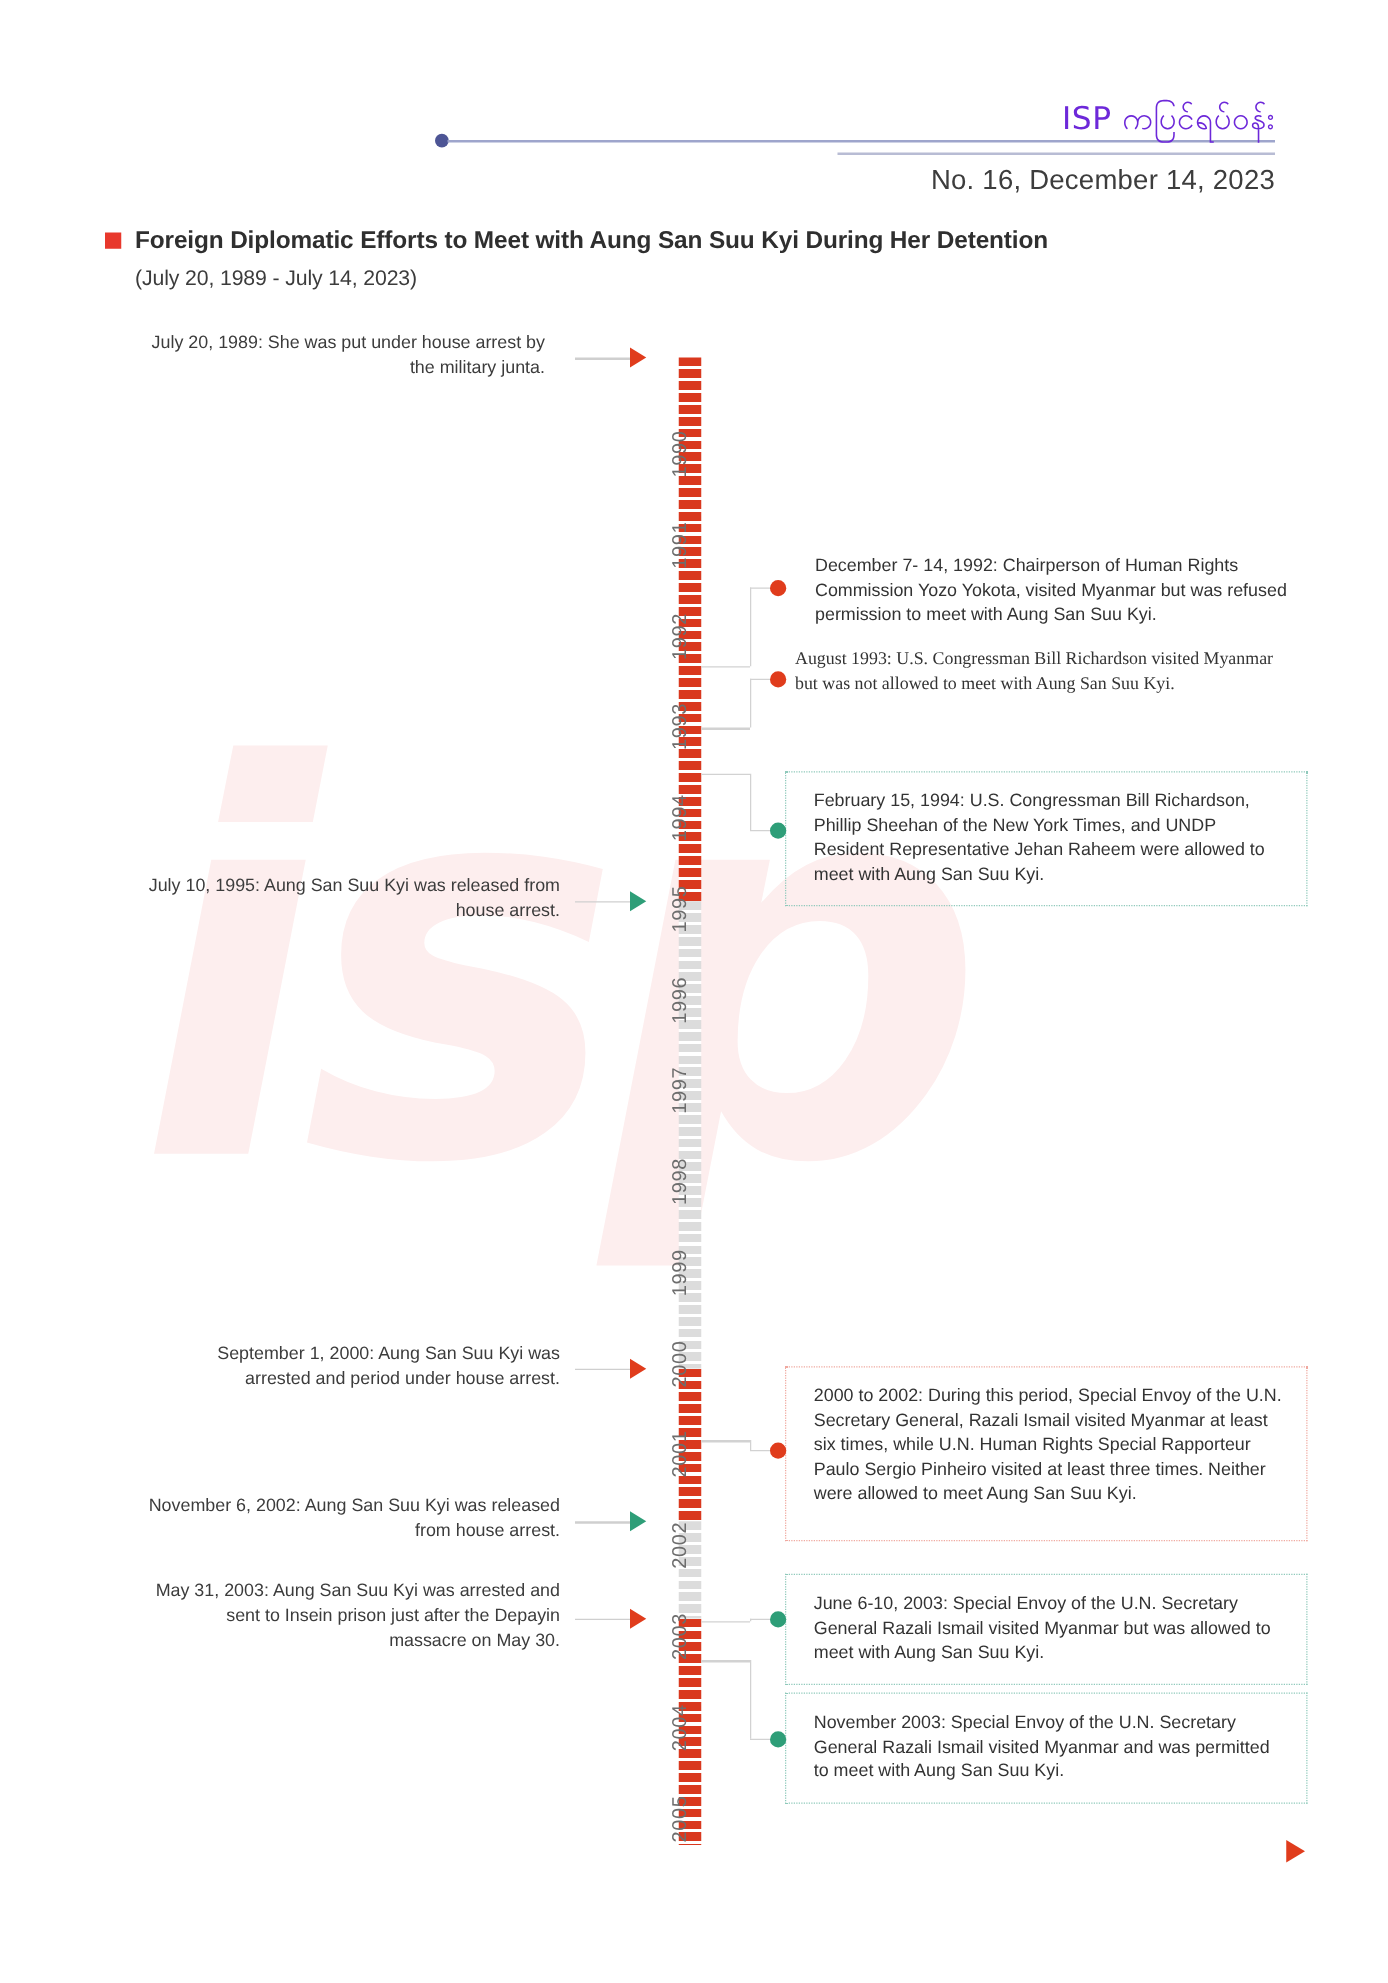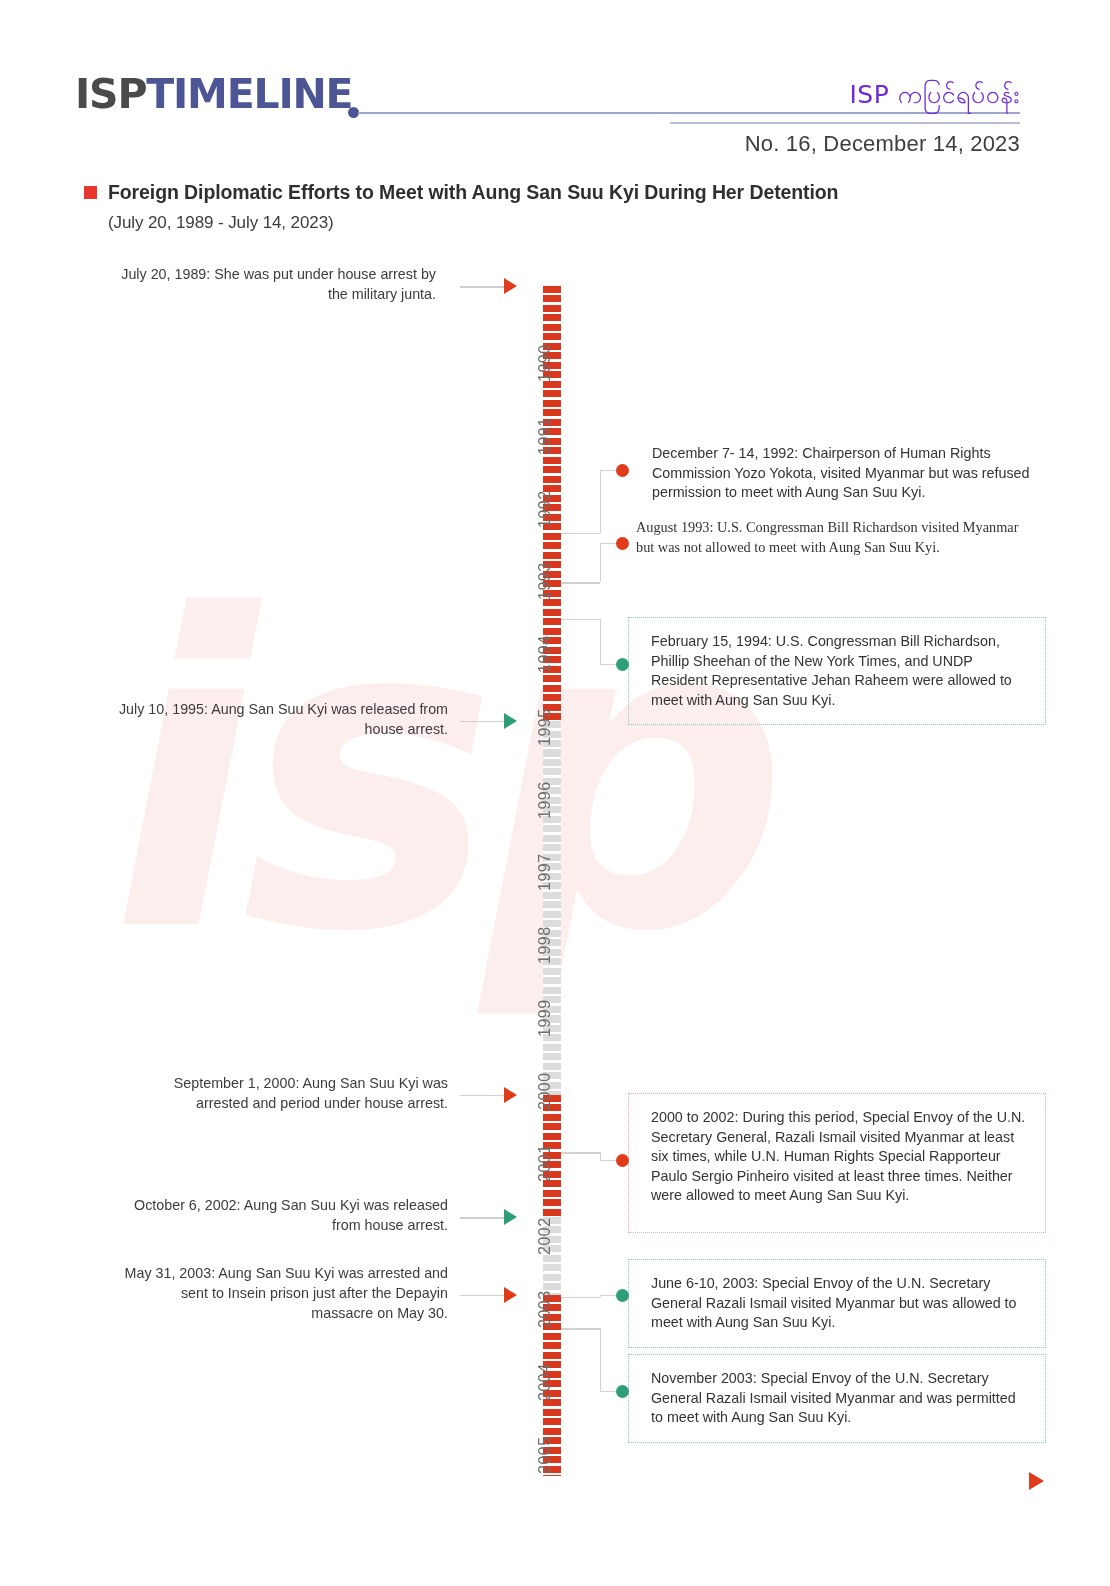--- a/index.html
+++ b/index.html
@@ -166,23 +166,20 @@
     border-left: 15px solid #e03c1c;
     z-index: 4;
   }
 </style>
 </head>
 <body>
 
 <div class="watermark">isp</div>
 
 <div class="header">
-  <div class="logo">
-    <span class="isp">ISP</span><span class="tl">TIMELINE</span>
-  </div>
   <div class="logo-dot"></div>
   <div class="logo-rule"></div>
   <div class="burmese">ISP ကပြင်ရပ်ဝန်း</div>
   <div class="issue-rule"></div>
   <div class="issue">No. 16,  December 14, 2023</div>
 </div>
 
 <div class="title-bullet"></div>
 <div class="title">Foreign Diplomatic Efforts to Meet with Aung San Suu Kyi During Her Detention</div>
 <div class="subtitle">(July 20, 1989 - July 14, 2023)</div>
@@ -226,21 +223,21 @@
     </div>
     <div class="lead" style="left: 460px; width: 44px; top: 720.891px;"></div>
     <div class="arrow-r teal" style="left: 504px; top: 712.891px;"></div>
     <div class="lbl-left" style="left: 100px; width: 348px; top: 1073.06px; text-align: right;">
       <div>September 1, 2000: Aung San Suu Kyi was</div>
       <div>arrested and period under house arrest.</div>
     </div>
     <div class="lead" style="left: 460px; width: 44px; top: 1095.06px;"></div>
     <div class="arrow-r" style="left: 504px; top: 1087.06px;"></div>
     <div class="lbl-left" style="left: 100px; width: 348px; top: 1195.35px;">
-      <div>October 6, 2002: Aung San Suu Kyi was released</div>
+      <div>November 6, 2002: Aung San Suu Kyi was released</div>
       <div>from house arrest.</div>
     </div>
     <div class="lead" style="left: 460px; width: 44px; top: 1217.35px;"></div>
     <div class="arrow-r teal" style="left: 504px; top: 1209.35px;"></div>
     <div class="lbl-left" style="left: 100px; width: 348px; top: 1263.1px;">
       <div>May 31, 2003: Aung San Suu Kyi was arrested and</div>
       <div>sent to Insein prison just after the  Depayin</div>
       <div>massacre on May 30.</div>
     </div>
     <div class="lead" style="left: 460px; width: 44px; top: 1295.1px;"></div>

